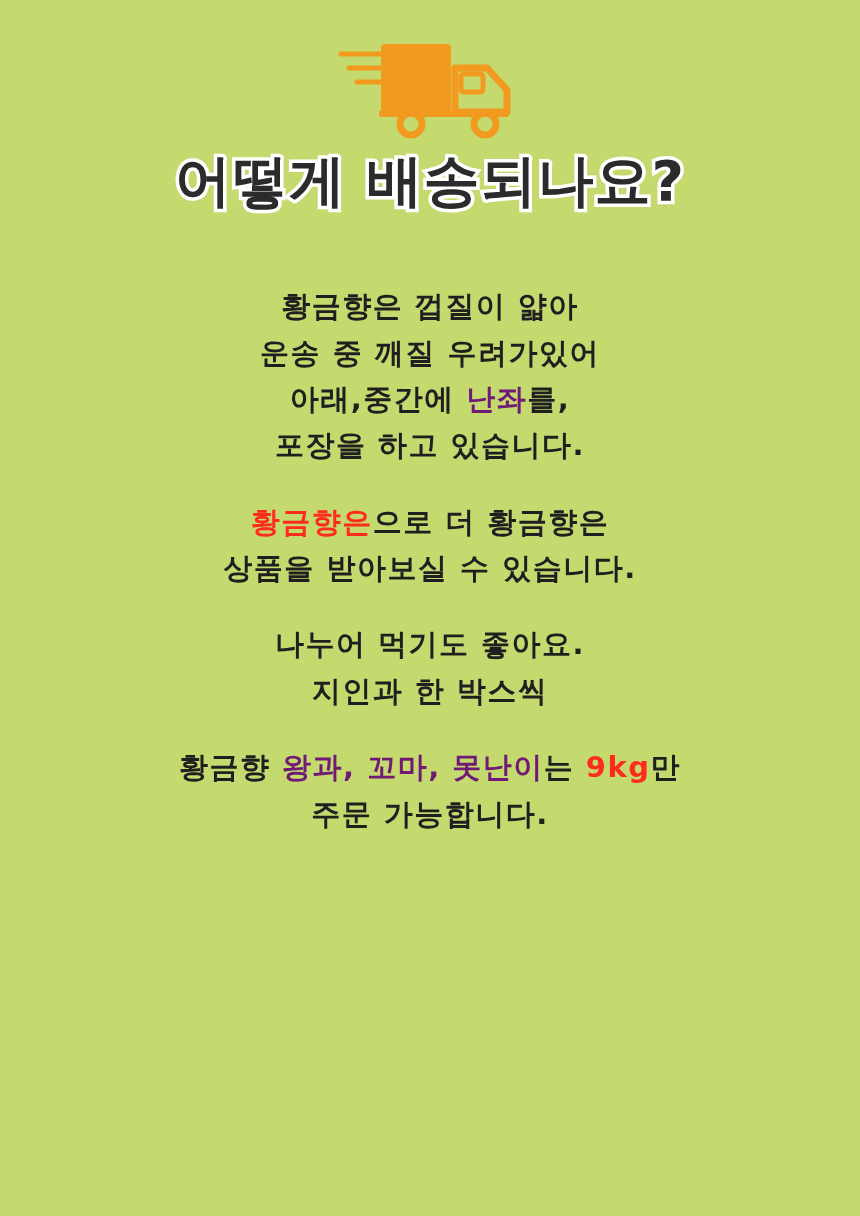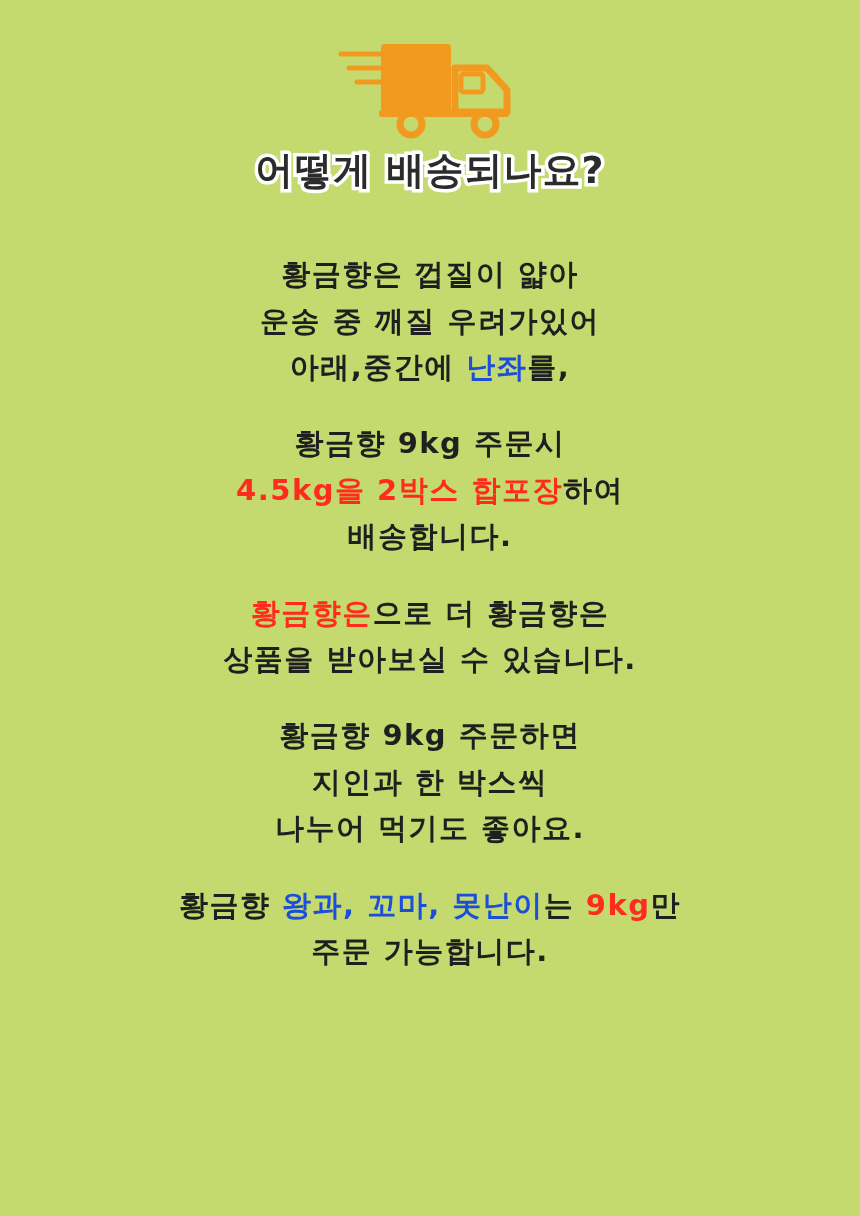--- a/index.html
+++ b/index.html
@@ -29,21 +29,21 @@
     width: 190px;
     height: 110px;
     display: flex;
     align-items: center;
     justify-content: center;
   }
 
   
   .heading {
     margin-top: 6px;
-    font-size: 38px;
+    font-size: 56px;
     font-weight: 700;
     letter-spacing: 1px;
     color: #2b2b2b;
     -webkit-text-stroke: 7px #ffffff;
     paint-order: stroke fill;
     text-align: center;
     line-height: 1.1;
     white-space: nowrap;
   }
 
@@ -62,21 +62,21 @@
     margin-bottom: 30px;
   }
   .block:last-child {
     margin-bottom: 0;
   }
   .line {
     display: block;
     white-space: nowrap;
   }
   .hl-white {
-    color: #1d4ed8;
+    color: #701a75;
   }
   .hl-red {
     color: #ff2b1c;
   }
 </style>
 </head>
 <body>
 
 <div class="page">
 
@@ -101,34 +101,29 @@
     </svg>
   </div>
 
   <h1 class="heading">어떻게 배송되나요?</h1>
 
   <div class="body-text" id="body-text">
       <div class="block">
         <span class="line"><span>황금향은 껍질이 얇아</span></span>
         <span class="line"><span>운송 중 깨질 우려가있어</span></span>
         <span class="line"><span>아래,중간에 </span><span class="hl-white">난좌</span><span>를,</span></span>
-      </div>
-      <div class="block">
-        <span class="line"><span>황금향 9kg 주문시</span></span>
-        <span class="line"><span class="hl-red">4.5kg을 2박스 합포장</span><span>하여</span></span>
-        <span class="line"><span>배송합니다.</span></span>
+        <span class="line"><span>포장을 하고 있습니다.</span></span>
       </div>
       <div class="block">
         <span class="line"><span class="hl-red">황금향은</span><span>으로 더 황금향은</span></span>
         <span class="line"><span>상품을 받아보실 수 있습니다.</span></span>
       </div>
       <div class="block">
-        <span class="line"><span>황금향 9kg 주문하면</span></span>
+        <span class="line"><span>나누어 먹기도 좋아요.</span></span>
         <span class="line"><span>지인과 한 박스씩</span></span>
-        <span class="line"><span>나누어 먹기도 좋아요.</span></span>
       </div>
       <div class="block">
         <span class="line"><span>황금향 </span><span class="hl-white">왕과, 꼬마, 못난이</span><span>는 </span><span class="hl-red">9kg</span><span>만</span></span>
         <span class="line"><span>주문 가능합니다.</span></span>
       </div>
     </div>
 
 </div>
 
 </body></html>

